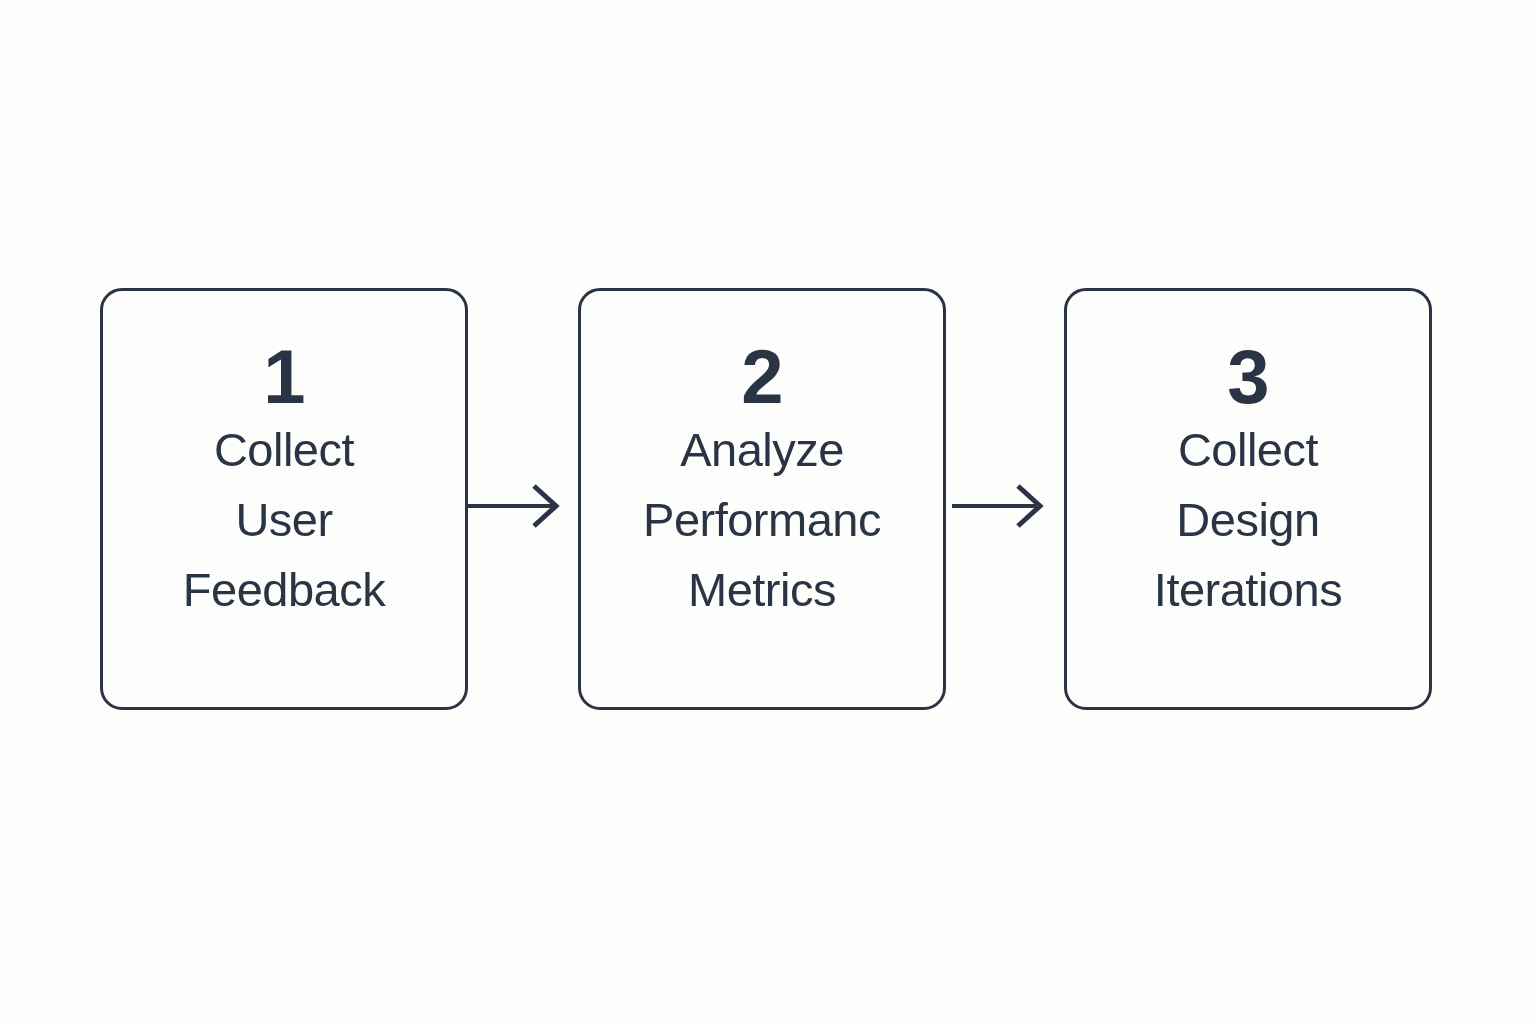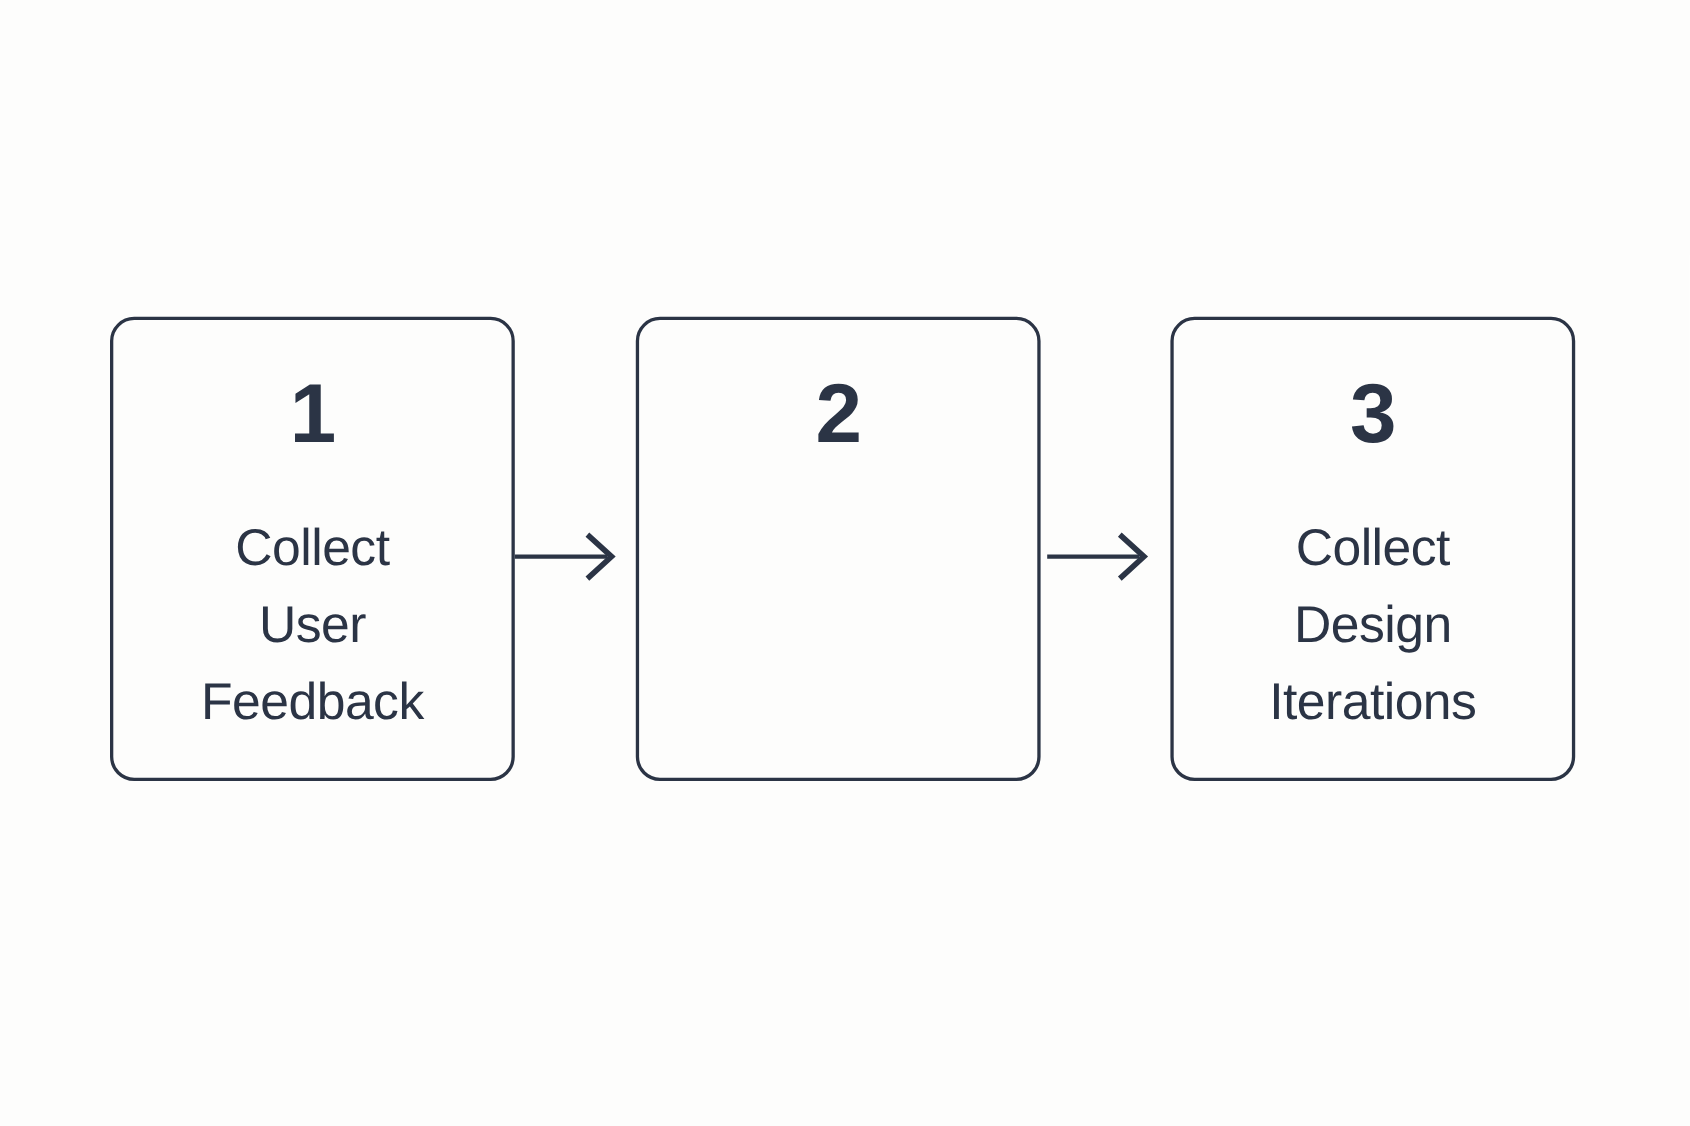--- a/index.html
+++ b/index.html
@@ -53,21 +53,20 @@
   .node-number {
     margin-top: 48px;
     font-size: 76px;
     font-weight: bold;
     line-height: 1;
     color: #2b3445;
     letter-spacing: -1px;
   }
 
   .node-label {
-    margin-top: 48px;
     font-size: 47px;
     font-weight: 400;
     line-height: 70px;
     color: #2b3445;
     text-align: center;
     white-space: pre-line;
     width: 100%;
     letter-spacing: -0.5px;
   }
 
@@ -104,20 +103,23 @@
 
     <div class="connector connector-1">
       <svg width="120" height="56" viewBox="0 0 120 56" fill="none">
         <path d="M2 28 H86" stroke="#2b3445" stroke-width="4" stroke-linecap="butt"></path>
         <path d="M68 8 L90 28 L68 48" stroke="#2b3445" stroke-width="5" stroke-linecap="butt" stroke-linejoin="miter" fill="none"></path>
       </svg>
     </div>
 
     <div class="node node-2">
       <div class="node-number">2</div>
+      <div class="node-label">Analyze
+Performanc
+Metrics</div>
     </div>
 
     <div class="connector connector-2">
       <svg width="120" height="56" viewBox="0 0 120 56" fill="none">
         <path d="M2 28 H86" stroke="#2b3445" stroke-width="4" stroke-linecap="butt"></path>
         <path d="M68 8 L90 28 L68 48" stroke="#2b3445" stroke-width="5" stroke-linecap="butt" stroke-linejoin="miter" fill="none"></path>
       </svg>
     </div>
 
     <div class="node node-3">

